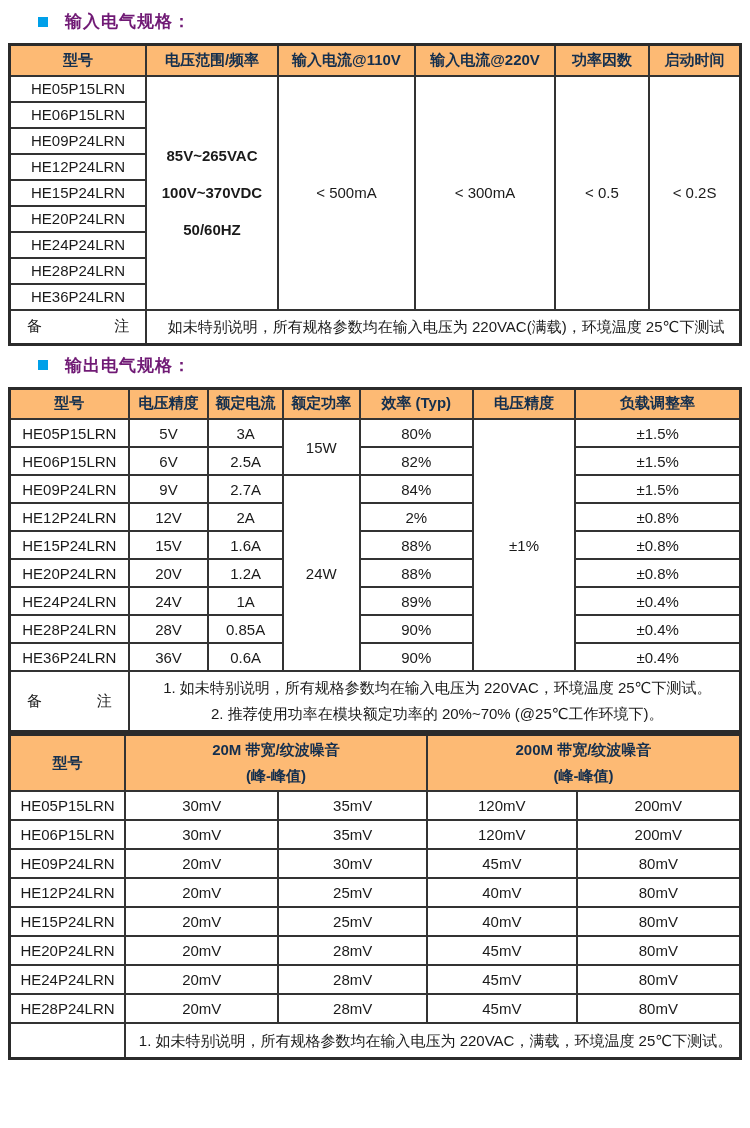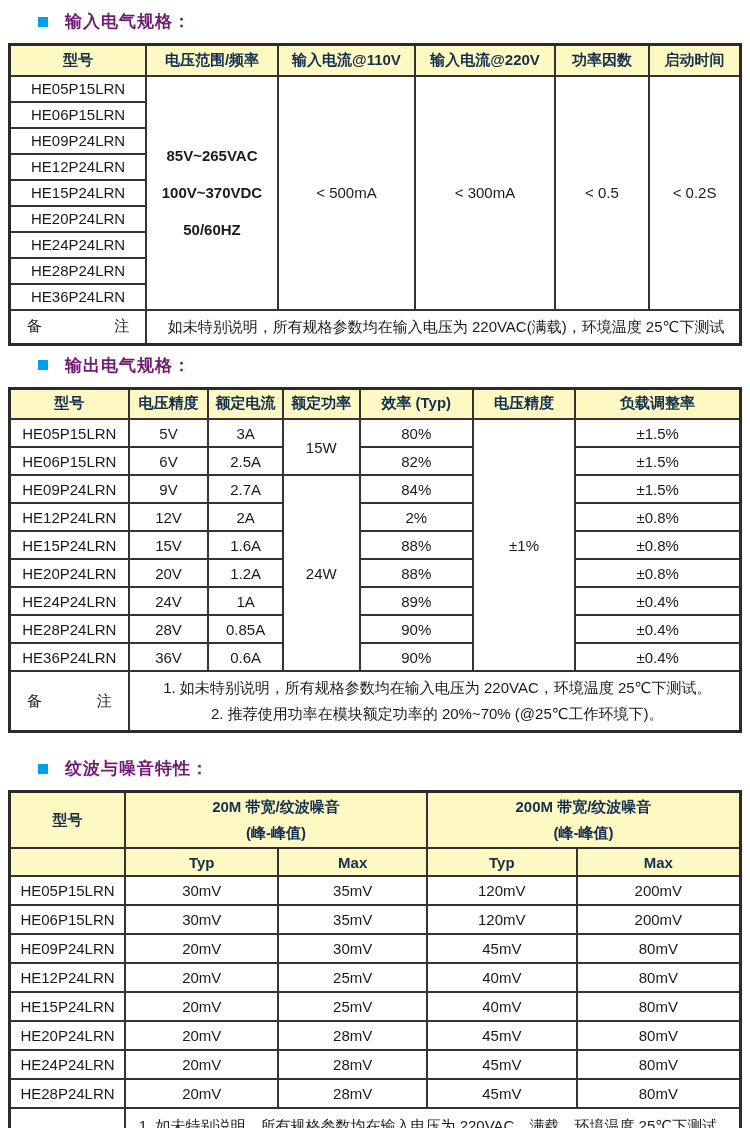--- a/index.html
+++ b/index.html
@@ -29,21 +29,21 @@
     border:3px solid #2b2b2b;
   }
   table.spec th, table.spec td{
     border:2px solid #333333;
     text-align:center;vertical-align:middle;
     padding:1px 2px;
     font-size:15px;
     overflow:hidden;
   }
   table.spec thead th{
-    background:#fef9c3;
+    background:#fdba74;
     color:#142f4e;
     font-weight:bold;
   }
   table.spec td{background:#ffffff;color:#1a1a1a;}
 
   
   .t1 thead tr{height:31px;}
   .t1 tbody tr{height:26px;}
   .t1 tr.note-row{height:31px;}
   .vline{line-height:37px;font-weight:bold;}
@@ -249,24 +249,20 @@
             </div>
           </td>
           <td class="note-text" colspan="6">
             <div>1.  如未特别说明，所有规格参数均在输入电压为 220VAC，环境温度 25℃下测试。</div>
             <div>2.  推荐使用功率在模块额定功率的 20%~70% (@25℃工作环境下)。</div>
           </td>
         </tr>
       </tbody>
   </table>
 
-  <div class="sec-title gap3">
-    <span class="bullet"></span>
-    <span>纹波与噪音特性：</span>
-  </div>
 
   <table class="spec t3">
     <colgroup>
       <col style="width:15.8%">
         <col style="width:21.0%">
         <col style="width:20.3%">
       <col style="width:20.5%">
         <col style="width:22.4%">
     </colgroup>
     <thead>
@@ -274,27 +270,20 @@
           <th>型号</th>
           <th colspan="2">
             <div class="grp-title">20M 带宽/纹波噪音</div>
             <div class="grp-title">(峰-峰值)</div>
           </th>
           <th colspan="2">
             <div class="grp-title">200M 带宽/纹波噪音</div>
             <div class="grp-title">(峰-峰值)</div>
           </th>
         </tr>
-        <tr class="sub-row">
-          <th></th>
-          <th>Typ</th>
-          <th>Max</th>
-          <th>Typ</th>
-          <th>Max</th>
-        </tr>
       </thead>
     <tbody>
         <tr>
           <td>HE05P15LRN</td>
           <td>30mV</td>
           <td>35mV</td>
           <td>120mV</td>
           <td>200mV</td>
         </tr>
         <tr>

